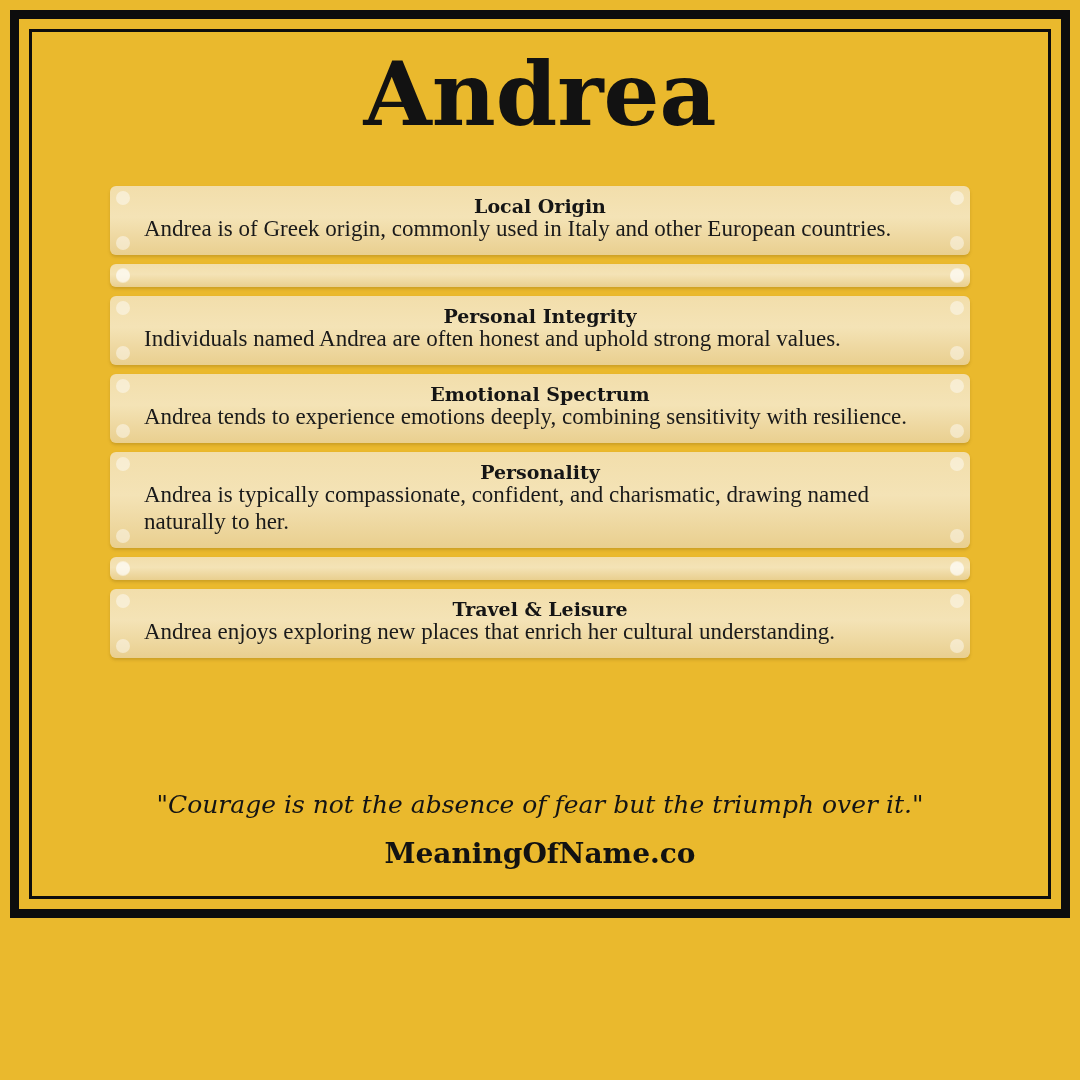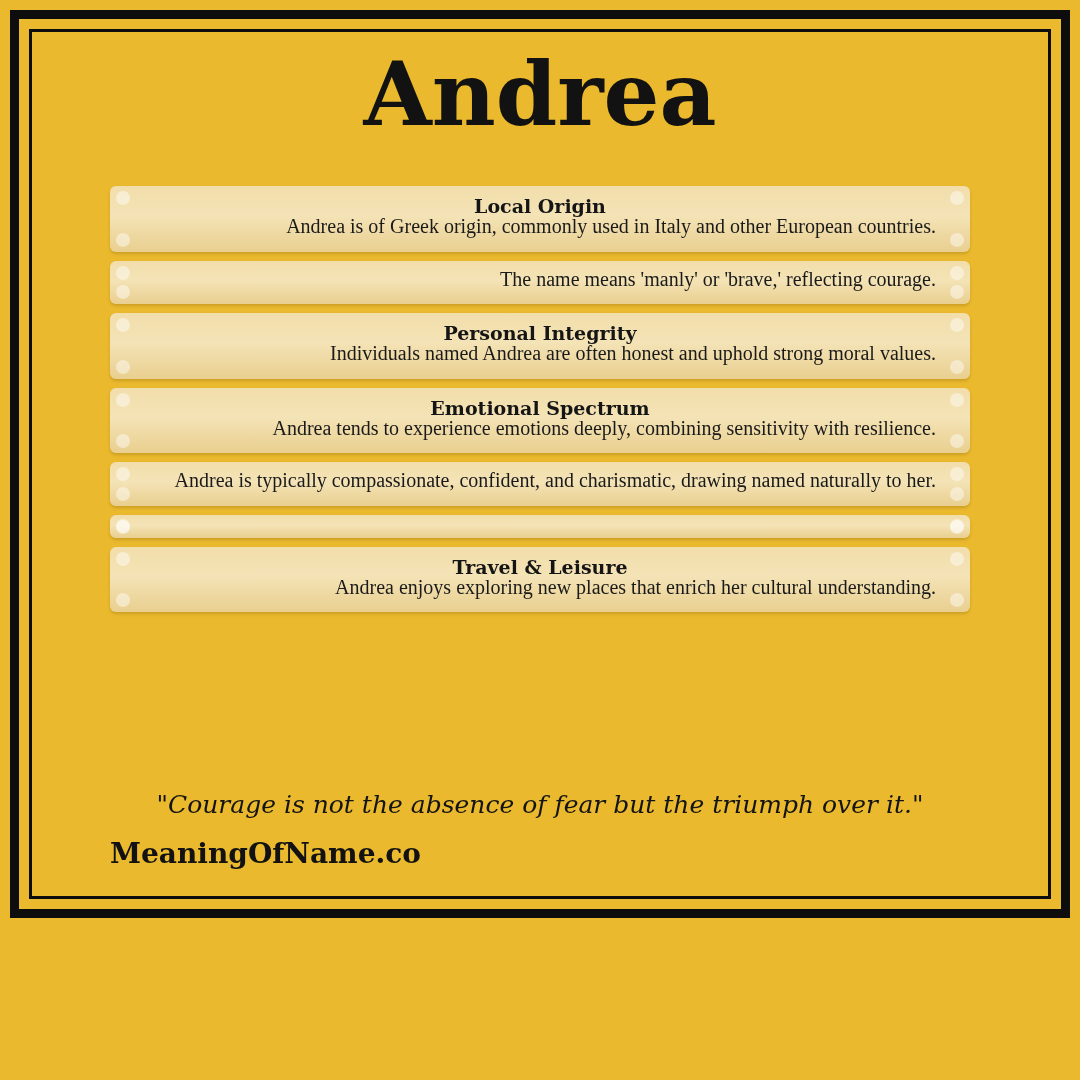--- a/index.html
+++ b/index.html
@@ -90,40 +90,40 @@
 
   .card-title {
     text-align: center;
     font-size: 19px;
     font-weight: bold;
     color: #151515;
     line-height: 1.15;
     font-family: "DejaVu Serif", "Liberation Serif", serif;
   }
   .card-text {
-    text-align: right;
-    font-size: 20px;
+    text-align: left;
+    font-size: 23px;
     color: #1a1a1a;
     line-height: 1.18;
     margin-top: -3px;
     font-family: "Liberation Serif", serif;
   }
   .footer {
     margin-top: auto;
     padding-bottom: 26px;
   }
   .quote {
     text-align: center;
     font-style: italic;
     font-size: 25px;
     color: #141414;
     font-family: "DejaVu Serif", "Liberation Serif", serif;
   }
   .brand {
-    text-align: left;
+    text-align: center;
     font-size: 28px;
     font-weight: bold;
     color: #121212;
     margin-top: 18px;
     font-family: "DejaVu Serif", "Liberation Serif", serif;
   }
 </style>
 </head>
 <body>
 
@@ -144,21 +144,20 @@
         <span class="notch n-br"></span>
         <div class="card-title">Local Origin</div>
         <div class="card-text">Andrea is of Greek origin, commonly used in Italy and other European countries.</div>
       </div>
 
       <div class="card">
         <span class="notch n-tl"></span>
         <span class="notch n-tr"></span>
         <span class="notch n-bl"></span>
         <span class="notch n-br"></span>
-        <div class="card-text">The name means 'manly' or 'brave,' reflecting courage.</div>
       </div>
 
       <div class="card">
         <span class="notch n-tl"></span>
         <span class="notch n-tr"></span>
         <span class="notch n-bl"></span>
         <span class="notch n-br"></span>
         <div class="card-title">Personal Integrity</div>
         <div class="card-text">Individuals named Andrea are often honest and uphold strong moral values.</div>
       </div>
@@ -170,20 +169,21 @@
         <span class="notch n-br"></span>
         <div class="card-title">Emotional Spectrum</div>
         <div class="card-text">Andrea tends to experience emotions deeply, combining sensitivity with resilience.</div>
       </div>
 
       <div class="card">
         <span class="notch n-tl"></span>
         <span class="notch n-tr"></span>
         <span class="notch n-bl"></span>
         <span class="notch n-br"></span>
+        <div class="card-title">Personality</div>
         <div class="card-text">Andrea is typically compassionate, confident, and charismatic, drawing named naturally to her.</div>
       </div>
 
       <div class="card">
         <span class="notch n-tl"></span>
         <span class="notch n-tr"></span>
         <span class="notch n-bl"></span>
         <span class="notch n-br"></span>
       </div>
 

